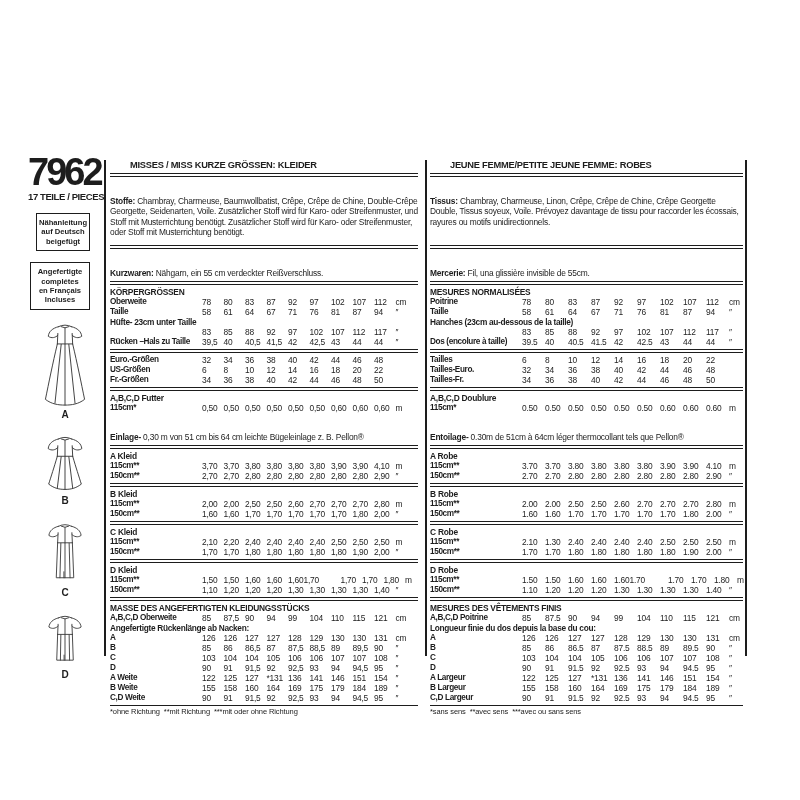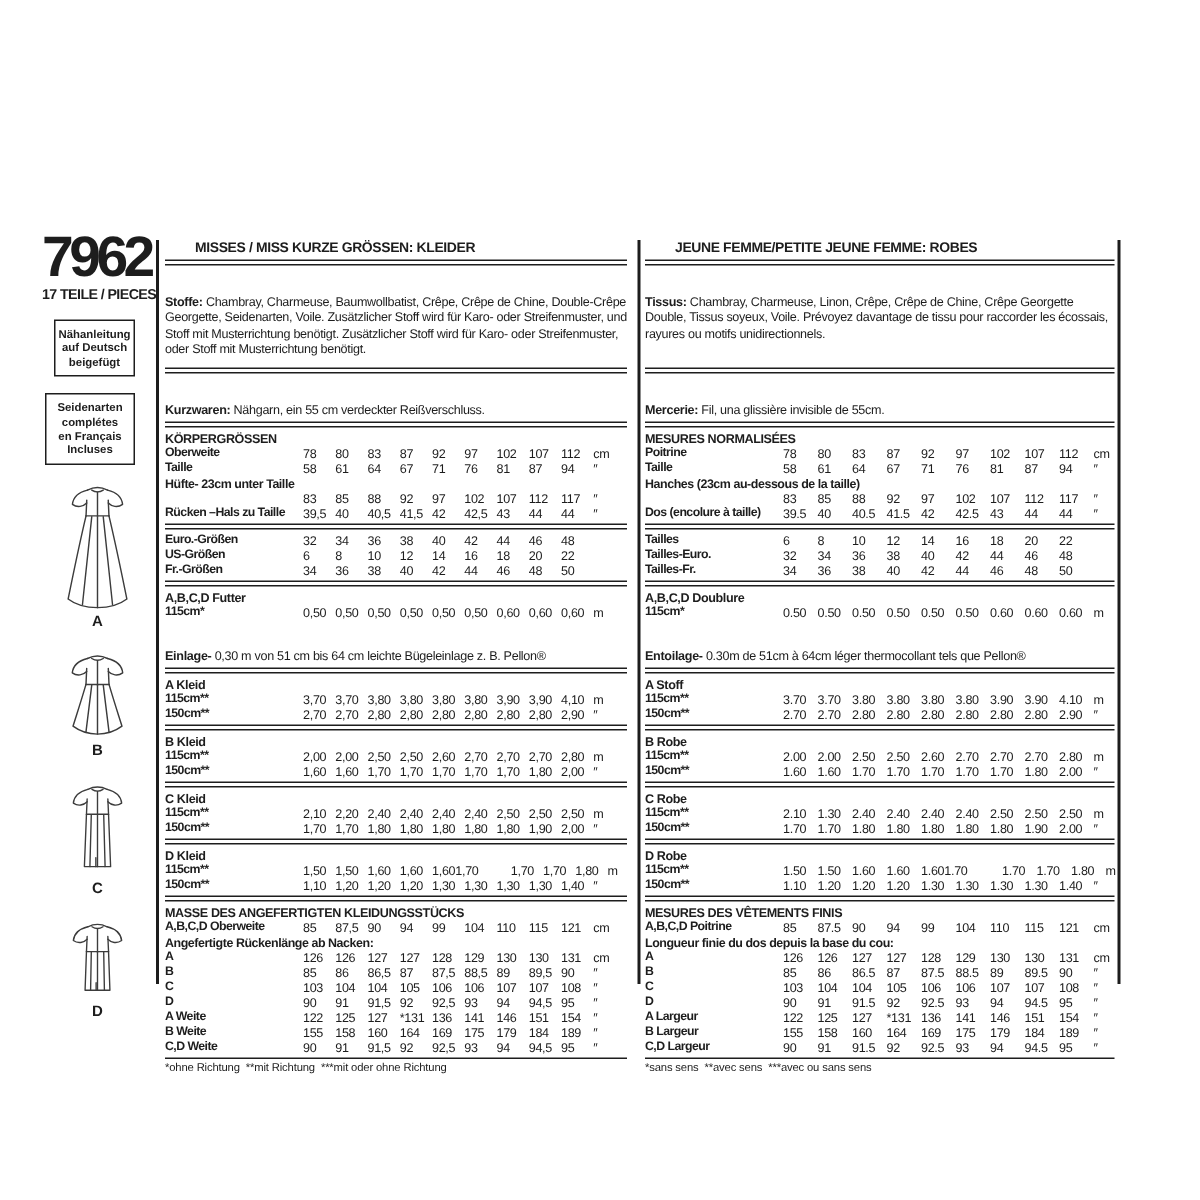--- a/index.html
+++ b/index.html
@@ -46,21 +46,21 @@
     <div class="pattern-number">7962</div>
     <div class="pieces">17 TEILE / PIECES</div>
 
     <div class="langbox de">
       <div>Nähanleitung</div>
       <div>auf Deutsch</div>
       <div>beigefügt</div>
     </div>
 
     <div class="langbox fr">
-      <div>Seidenarten</div>
+      <div>Angefertigte</div>
       <div>complétes</div>
       <div>en Français</div>
       <div>Incluses</div>
     </div>
 
     <div class="views">
       <figure class="view">
         <svg class="sketch" width="48" height="86" viewBox="0 0 50 90">
           <path d="M18 6 Q25 2.5 32 6"></path>
             <path d="M21 6 Q25 8.5 29 6"></path>
@@ -591,21 +591,21 @@
         <span class="c">0.50</span>
         <span class="c">0.50</span>
         <span class="c">0.50</span>
         <span class="c">0.60</span>
         <span class="c">0.60</span>
         <span class="c">0.60</span>
         <span class="u">m</span>
       </div>
       <div class="para" style="height: 11px;"><b>Entoilage- </b>0.30m de 51cm à 64cm léger thermocollant tels que Pellon®</div>
       <div class="sep"></div>
-      <div class="head">A Stoff</div>
+      <div class="head">A Robe</div>
       <div class="row">
         <span class="lab">115cm**</span>
         <span class="c">3.70</span>
         <span class="c">3.70</span>
         <span class="c">3.80</span>
         <span class="c">3.80</span>
         <span class="c">3.80</span>
         <span class="c">3.80</span>
         <span class="c">3.90</span>
         <span class="c">3.90</span>

